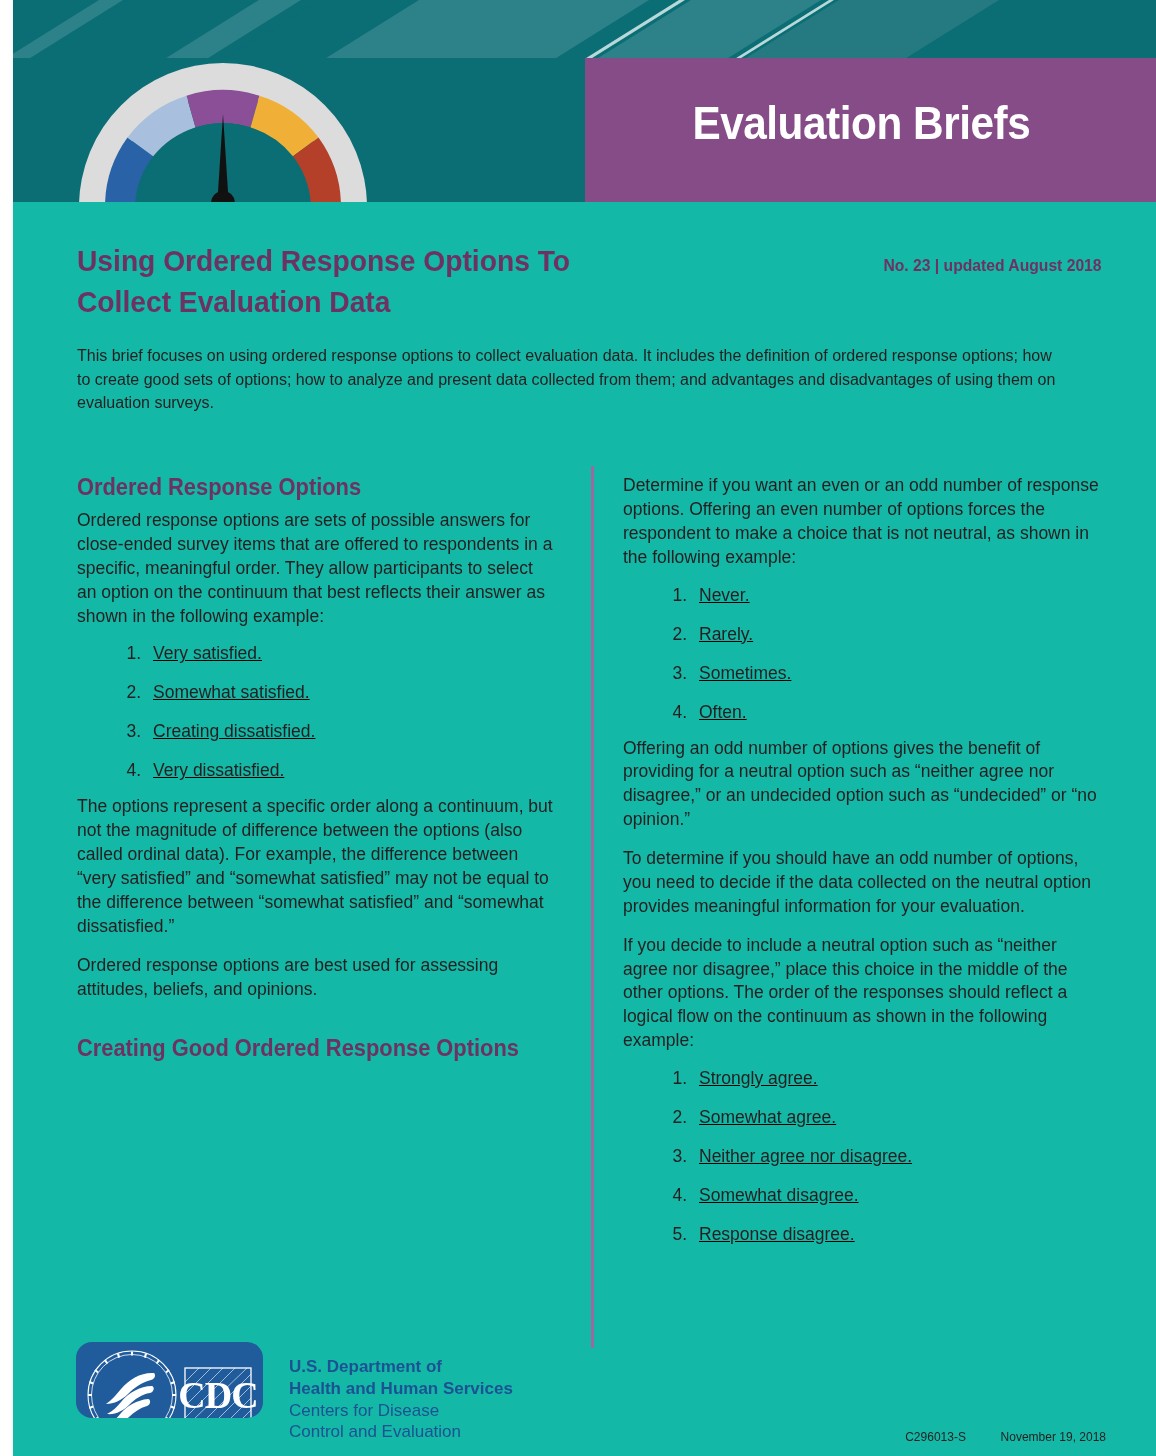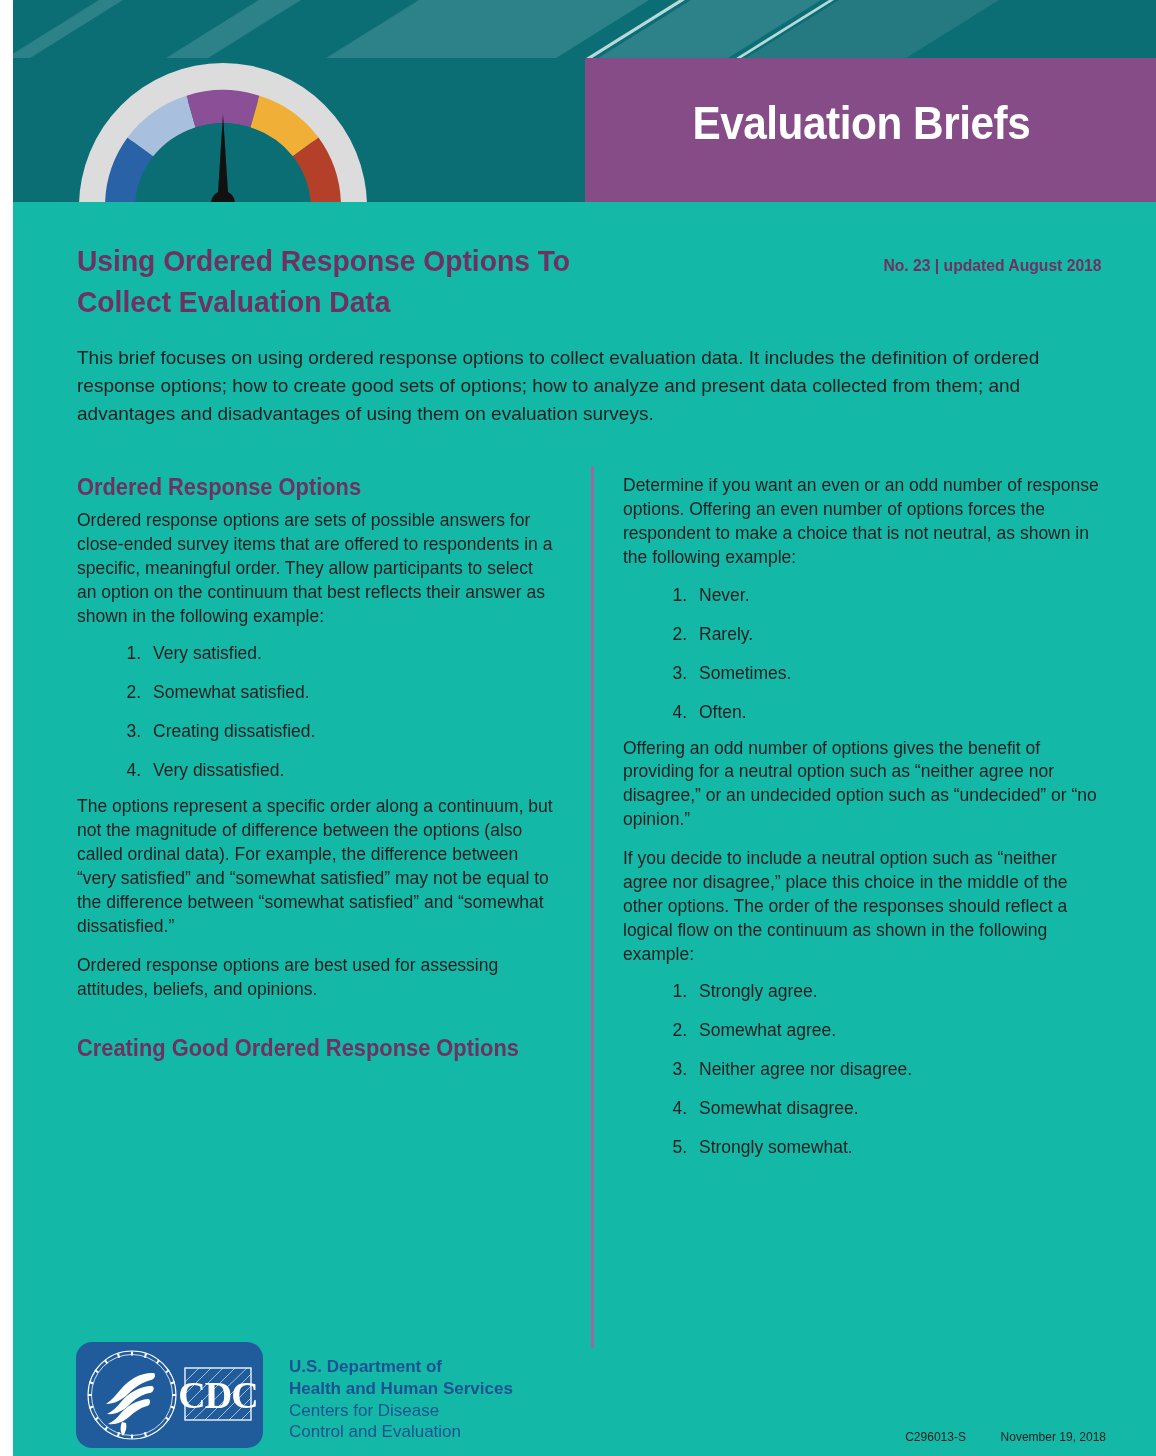--- a/index.html
+++ b/index.html
@@ -123,21 +123,21 @@
     transform-origin: right top;
     white-space: nowrap;
   }
 
   .abstract {
     position: absolute;
     left: 64px;
     top: 142px;
     width: 980px;
     color: #231f20;
-    font-size: 19px;
+    font-size: 16px;
     line-height: 1.48;
   }
 
   .col {
     position: absolute;
     top: 272px;
   }
   .col-left  { left: 64px;  width: 478px; }
   .col-right { left: 610px; width: 478px; }
 
@@ -167,20 +167,21 @@
     color: #231f20;
     font-size: 17.5px;
     line-height: 1.365;
   }
 
   ol.opts {
     margin: 14px 0 14px 0;
     padding: 0 0 0 76px;
     list-style: none;
     counter-reset: optc;
+    text-decoration: underline;
   }
   ol.opts li {
     position: relative;
     margin: 0 0 18px 0;
     color: #231f20;
     font-size: 17.5px;
     line-height: 1.2;
     counter-increment: optc;
   }
   ol.opts li:last-child { margin-bottom: 0; }
@@ -193,21 +194,21 @@
   }
 
   
   .footer { position: absolute; left: 0; top: 1330px; width: 1145px; height: 126px; }
 
   .cdc-logo {
     position: absolute;
     left: 63px;
     top: 12px;
     width: 187px;
-    height: 106px;
+    height: 76px;
     background: #205c9c;
     border-radius: 16px;
     overflow: hidden;
   }
   .hhs-text {
     position: absolute;
     left: 276px;
     top: 26px;
     color: #1c5293;
     font-size: 17px;
@@ -310,29 +311,30 @@
 
       <ol class="opts">
         <li>Never.</li>
         <li>Rarely.</li>
         <li>Sometimes.</li>
         <li>Often.</li>
       </ol>
 
       <p class="body">Offering an odd number of options gives the benefit of providing for a neutral option such as “neither agree nor disagree,” or an undecided option such as “undecided” or “no opinion.”</p>
 
+      <p class="body">To determine if you should have an odd number of options, you need to decide if the data collected on the neutral option provides meaningful information for your evaluation.</p>
 
       <p class="body">If you decide to include a neutral option such as “neither agree nor disagree,” place this choice in the middle of the other options. The order of the responses should reflect a logical flow on the continuum as shown in the following example:</p>
 
       <ol class="opts">
         <li>Strongly agree.</li>
         <li>Somewhat agree.</li>
         <li>Neither agree nor disagree.</li>
         <li>Somewhat disagree.</li>
-        <li>Strongly somewhat.</li>
+        <li>Response disagree.</li>
       </ol>
     </div>
   </div>
 
   <div class="footer">
 
     <div class="cdc-logo">
       <svg width="187" height="106" viewBox="0 0 187 106" aria-hidden="true">
 
         <g>

